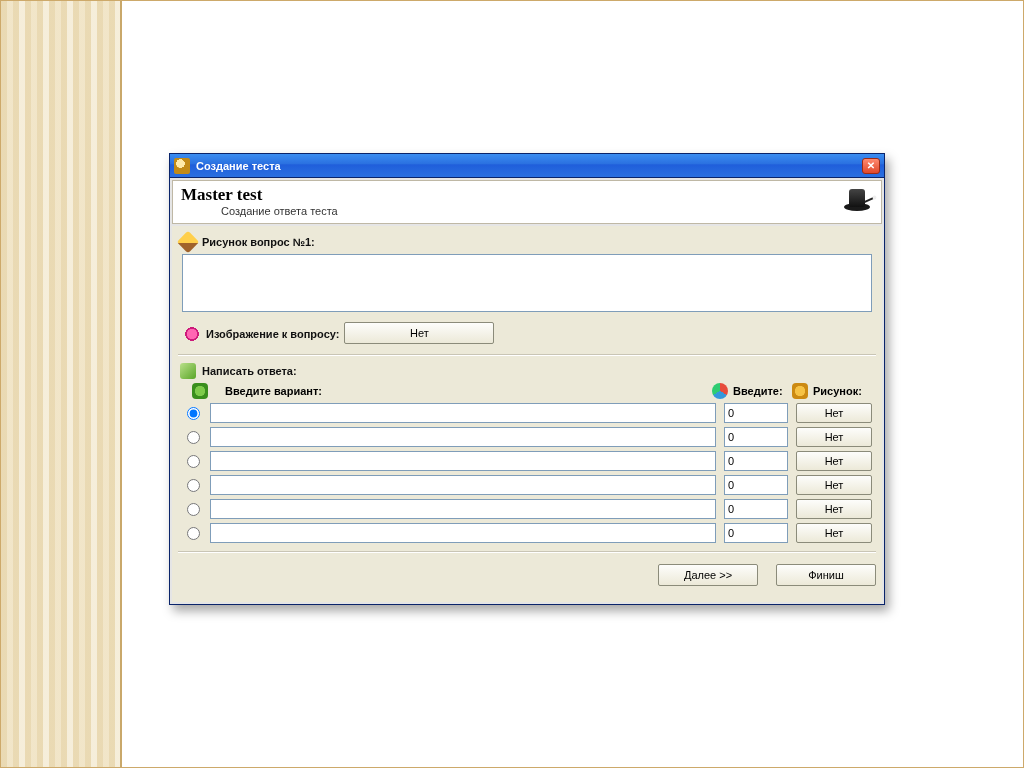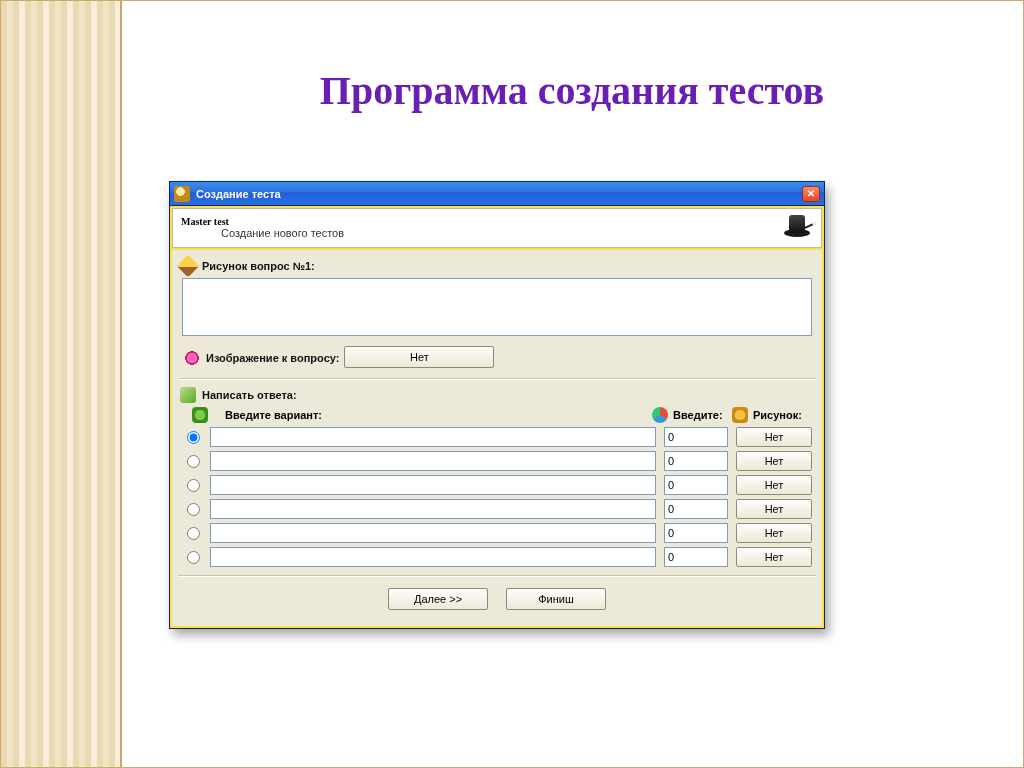--- a/index.html
+++ b/index.html
@@ -39,23 +39,23 @@
     text-align: center;
     font-family: Georgia, "Times New Roman", serif;
     font-size: 40px;
     font-weight: bold;
     color: #6a1fb4;
   }
 
   .window {
     position: absolute;
     left: 168px;
-    top: 180px;
-    width: 656px;
-    background: #fde047;
+    top: 152px;
+    width: 716px;
+    background: #e5e5e5;
     border: 1px solid #0a246a;
     box-shadow: 4px 6px 10px rgba(0,0,0,0.35);
     font-size: 11px;
     color: #000;
   }
   .titlebar {
     height: 24px;
     background: linear-gradient(to bottom, #3a8df0 0%, #2a6fe0 45%, #1f5edb 46%, #2a6fe0 100%);
     border-bottom: 1px solid #0a246a;
     display: flex;
@@ -84,21 +84,21 @@
     background:#fff;
     border: 1px solid #bfb8a5;
     margin: 2px;
     padding: 4px 8px 6px 8px;
     display: flex;
     align-items: center;
   }
   .header-panel .h-left { flex:1; }
   .header-panel .h-title {
     font-family: "Times New Roman", serif;
-    font-size: 10px; font-weight: bold;
+    font-size: 17px; font-weight: bold;
   }
   .header-panel .h-sub {
     font-size: 11px; color:#333; margin-left: 40px;
   }
   .hat-icon {
     width: 32px; height: 28px; position: relative;
   }
   .hat-icon::before {
     content:""; position:absolute; left:3px; top:16px; width:26px; height:8px;
     background:#1a1a1a; border-radius:50%;
@@ -191,45 +191,44 @@
     border:1px solid #8b8b7a; border-radius:2px;
     font-size:11px; cursor:pointer;
   }
 
   .sep {
     height:1px; background:#c9c5b5; margin:6px 0 4px 0;
     box-shadow: 0 1px 0 #fff;
   }
 
   .footer-bar {
-    display:flex; justify-content:center; gap:18px;
+    display:flex; justify-content:flex-end; gap:18px;
     padding: 8px 0 10px 0;
   }
   .footer-bar .xp-btn { min-width: 100px; }
 </style>
 </head>
 <body>
 
 <div class="slide-bg">
   <div class="slide-stripe"></div>
   <div class="slide-stripe-border"></div>
 
-  <div class="slide-title">Программа создания тестов</div>
 
   <div class="window">
     <div class="titlebar">
       <span class="tb-icon"></span>
       <span class="tb-title">Создание теста</span>
       <span class="tb-close">✕</span>
     </div>
 
     <div class="header-panel">
       <div class="h-left">
         <div class="h-title">Master test</div>
-        <div class="h-sub">Создание нового тестов</div>
+        <div class="h-sub">Создание ответа теста</div>
       </div>
       <div class="hat-icon">
         <span class="hat-band"></span>
           <span class="hat-wand"></span>
       </div>
     </div>
 
     <div class="body-panel">
 
       <div class="label-row">

